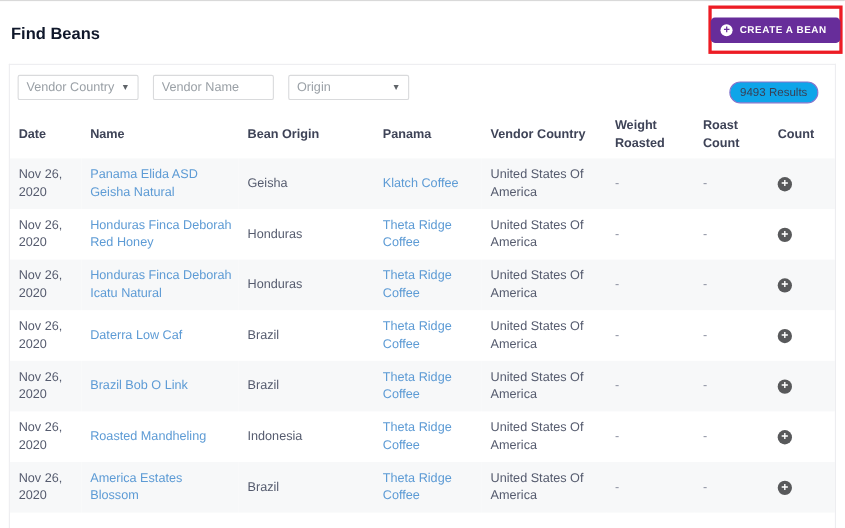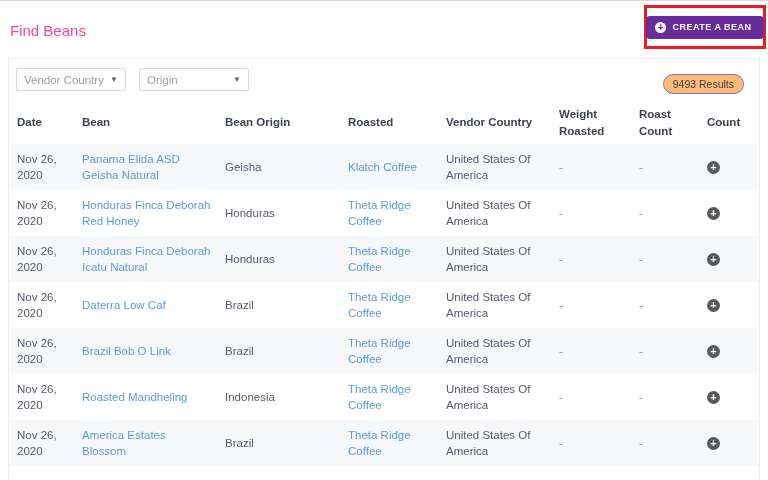--- a/index.html
+++ b/index.html
@@ -8,21 +8,21 @@
     font-family:"Liberation Sans", sans-serif;
     background:#ffffff;
     border-top:1px solid #d9d9d9;
     position:relative;
     color:#555b6e;
   }
 
   
   .page-title {
     position:absolute; left:10px; top:21px;
-    font-size:15px; font-weight:normal; color:#ec4899;
+    font-size:15px; font-weight:bold; color:#0f172a;
   }
   .annotation-box {
     position:absolute; left:644px; top:4px;
     width:122px; height:44px;
     border:3px solid #ed1c24;
     display:flex; align-items:center; justify-content:center;
   }
   .create-btn {
     background:#672d9a; color:#ffffff; border:none;
     border-radius:4px; height:23px; padding:0 12px 0 9px;
@@ -61,21 +61,21 @@
   input.filter-box {
     font-family:"Liberation Sans", sans-serif;
     display:block; padding:0 7px; color:#555b6e;
   }
   input.filter-box::placeholder { color:#9aa0a6; opacity:1; }
 
   .results-badge {
     position:absolute; right:15px; top:15px;
     border:1px solid #8374cc; border-radius:11px;
     padding:3px 9px; font-size:10.5px; color:#3a3f54;
-    background:#fdba74; white-space:nowrap;
+    background:#0ea5e9; white-space:nowrap;
   }
 
   
   table {
     margin-top:10px; margin-left:-7px;
     border-collapse:collapse; table-layout:fixed;
     width:750px;
   }
   th {
     height:43px; text-align:left; vertical-align:middle;
@@ -109,20 +109,21 @@
   </button>
 </div>
 
 <div class="card">
 
   <div class="filters">
     <div class="filter-box select">
       <span>Vendor Country</span>
       <span class="caret">▼</span>
     </div>
+    <input class="filter-box" type="text" placeholder="Vendor Name" style="">
     <div class="filter-box select">
       <span>Origin</span>
       <span class="caret">▼</span>
     </div>
   </div>
 
   <div class="results-badge">9493 Results</div>
 
   <table>
     <colgroup>
@@ -131,23 +132,23 @@
         <col style="width:123px">
         <col style="width:98px">
       <col style="width:113px">
         <col style="width:80px">
         <col style="width:68px">
         <col style="width:60px">
     </colgroup>
     <thead>
       <tr>
           <th>Date</th>
-          <th>Bean</th>
+          <th>Name</th>
           <th>Bean Origin</th>
-          <th>Roasted</th>
+          <th>Panama</th>
           <th>Vendor Country</th>
           <th>Weight Roasted</th>
           <th>Roast Count</th>
           <th>Count</th>
         </tr>
     </thead>
     <tbody>
         <tr>
       <td>Nov 26, 2020</td>
       <td>

